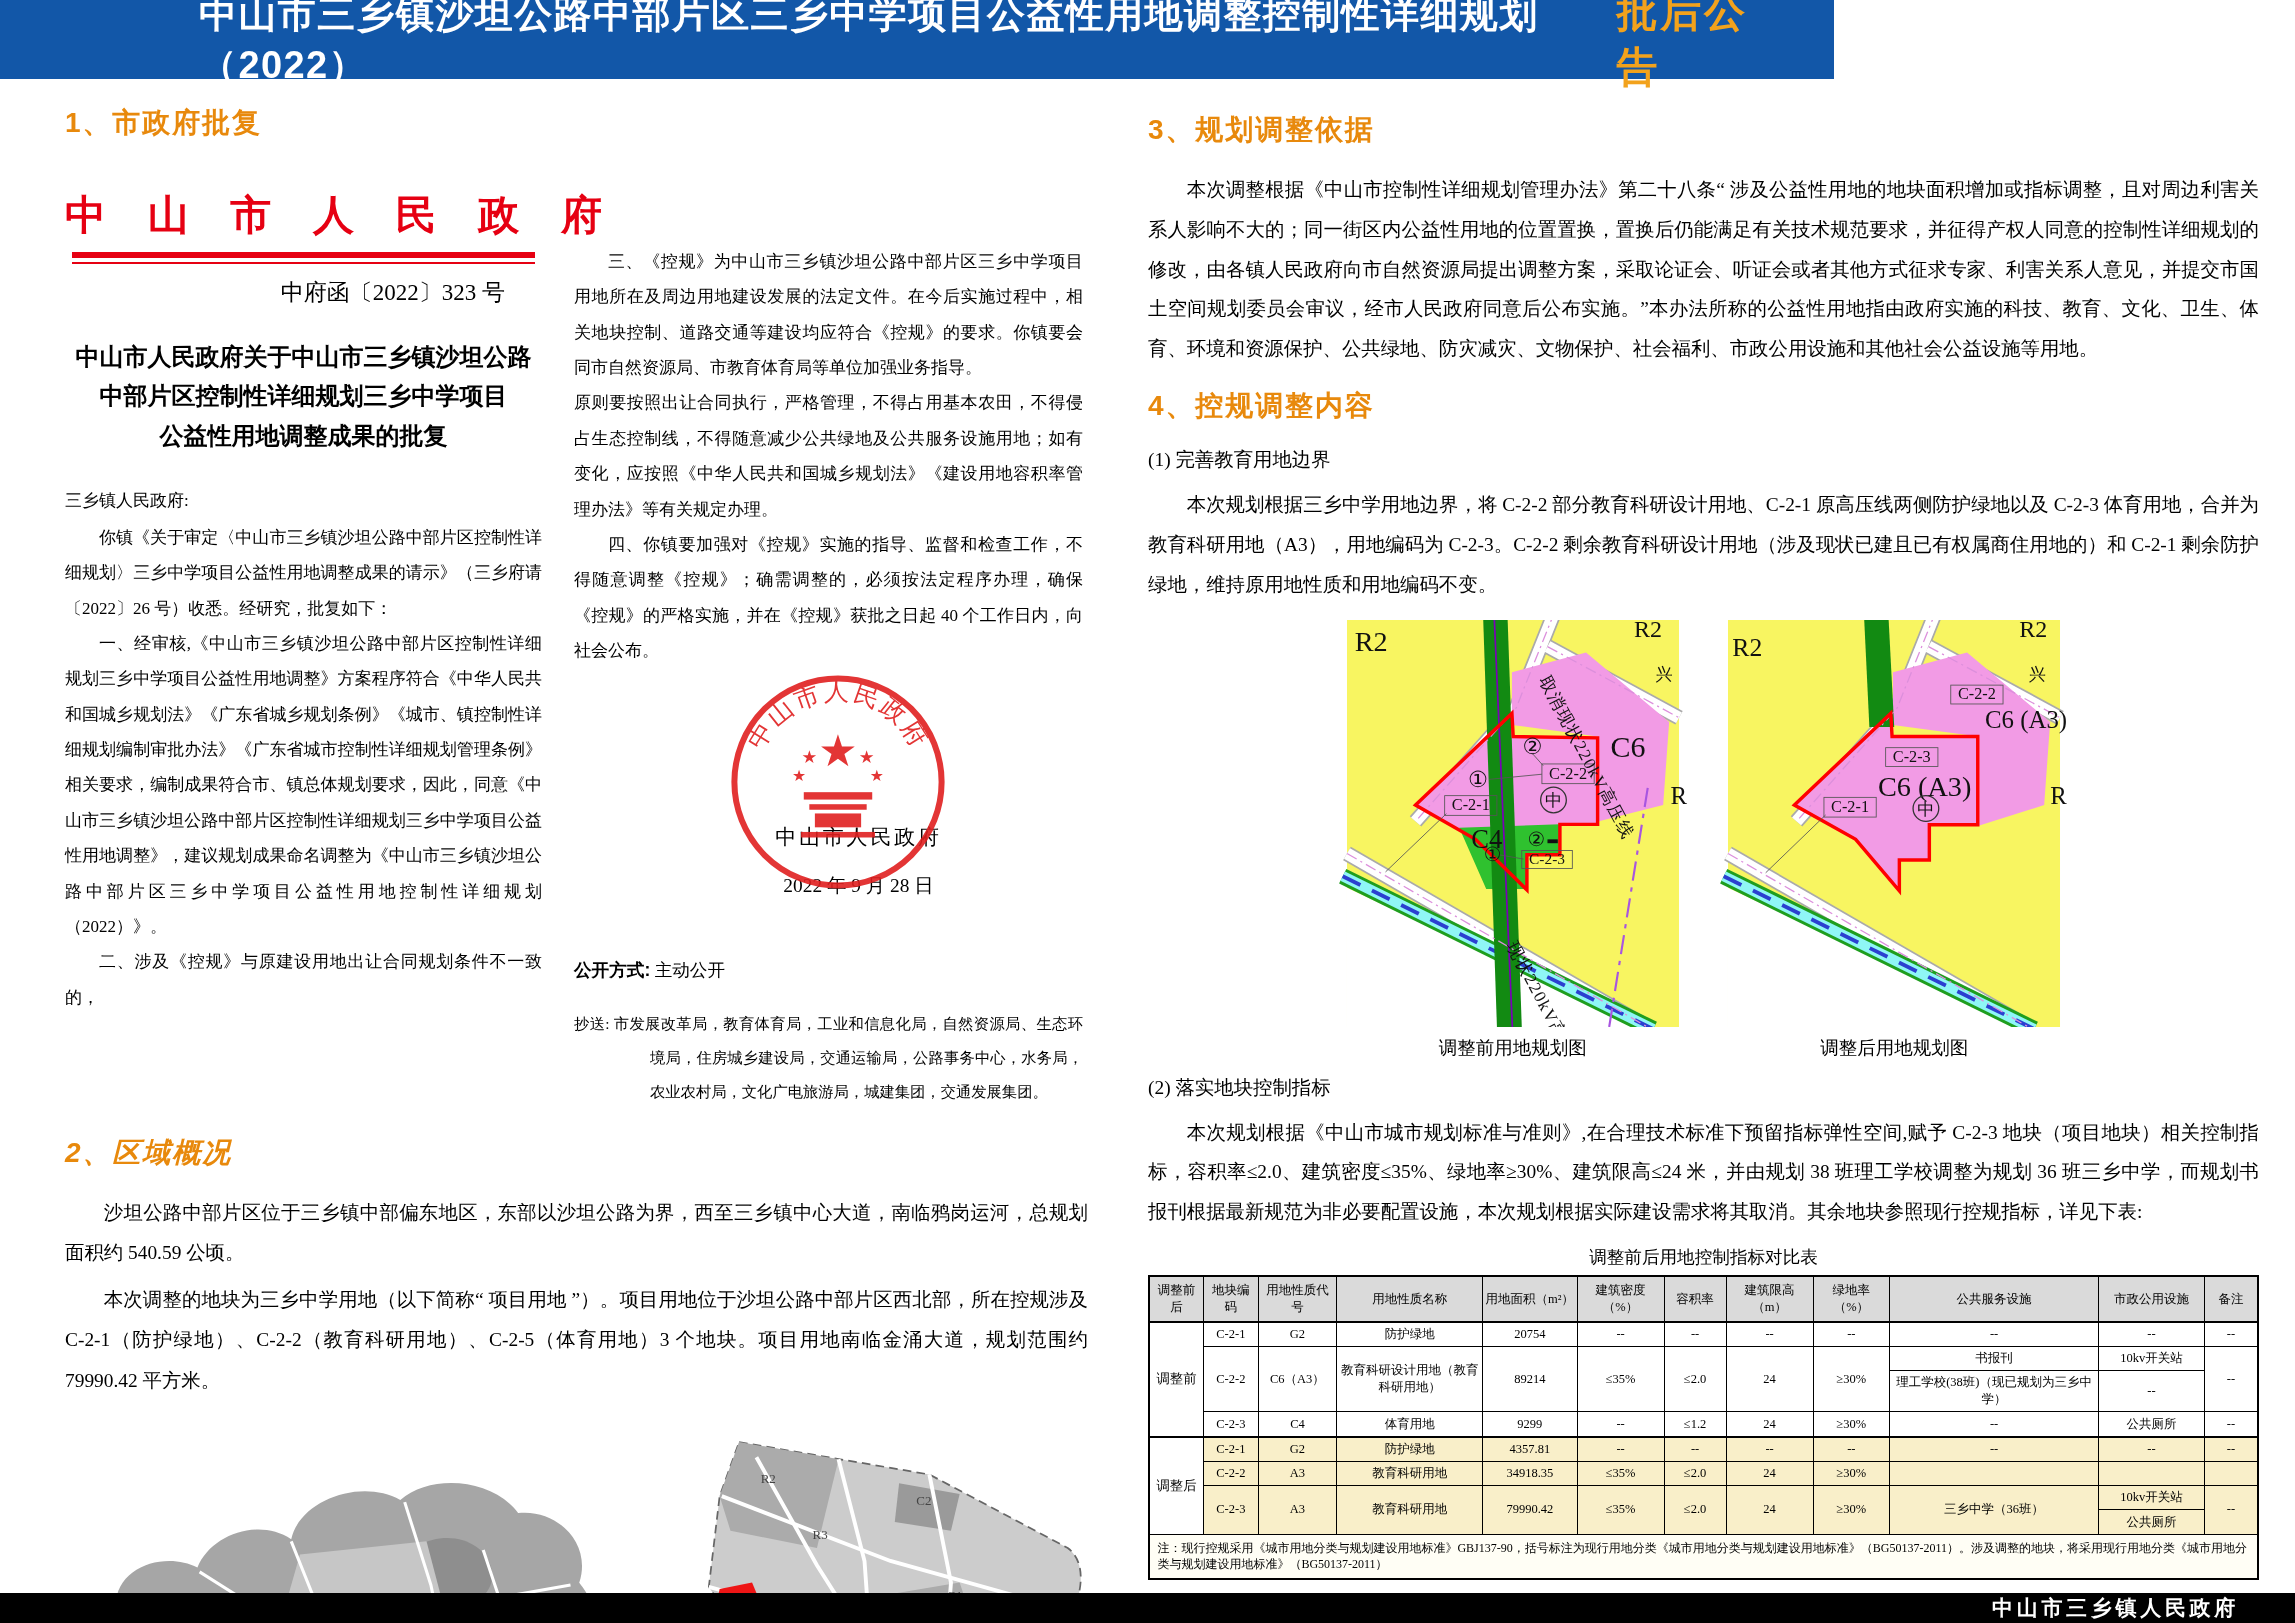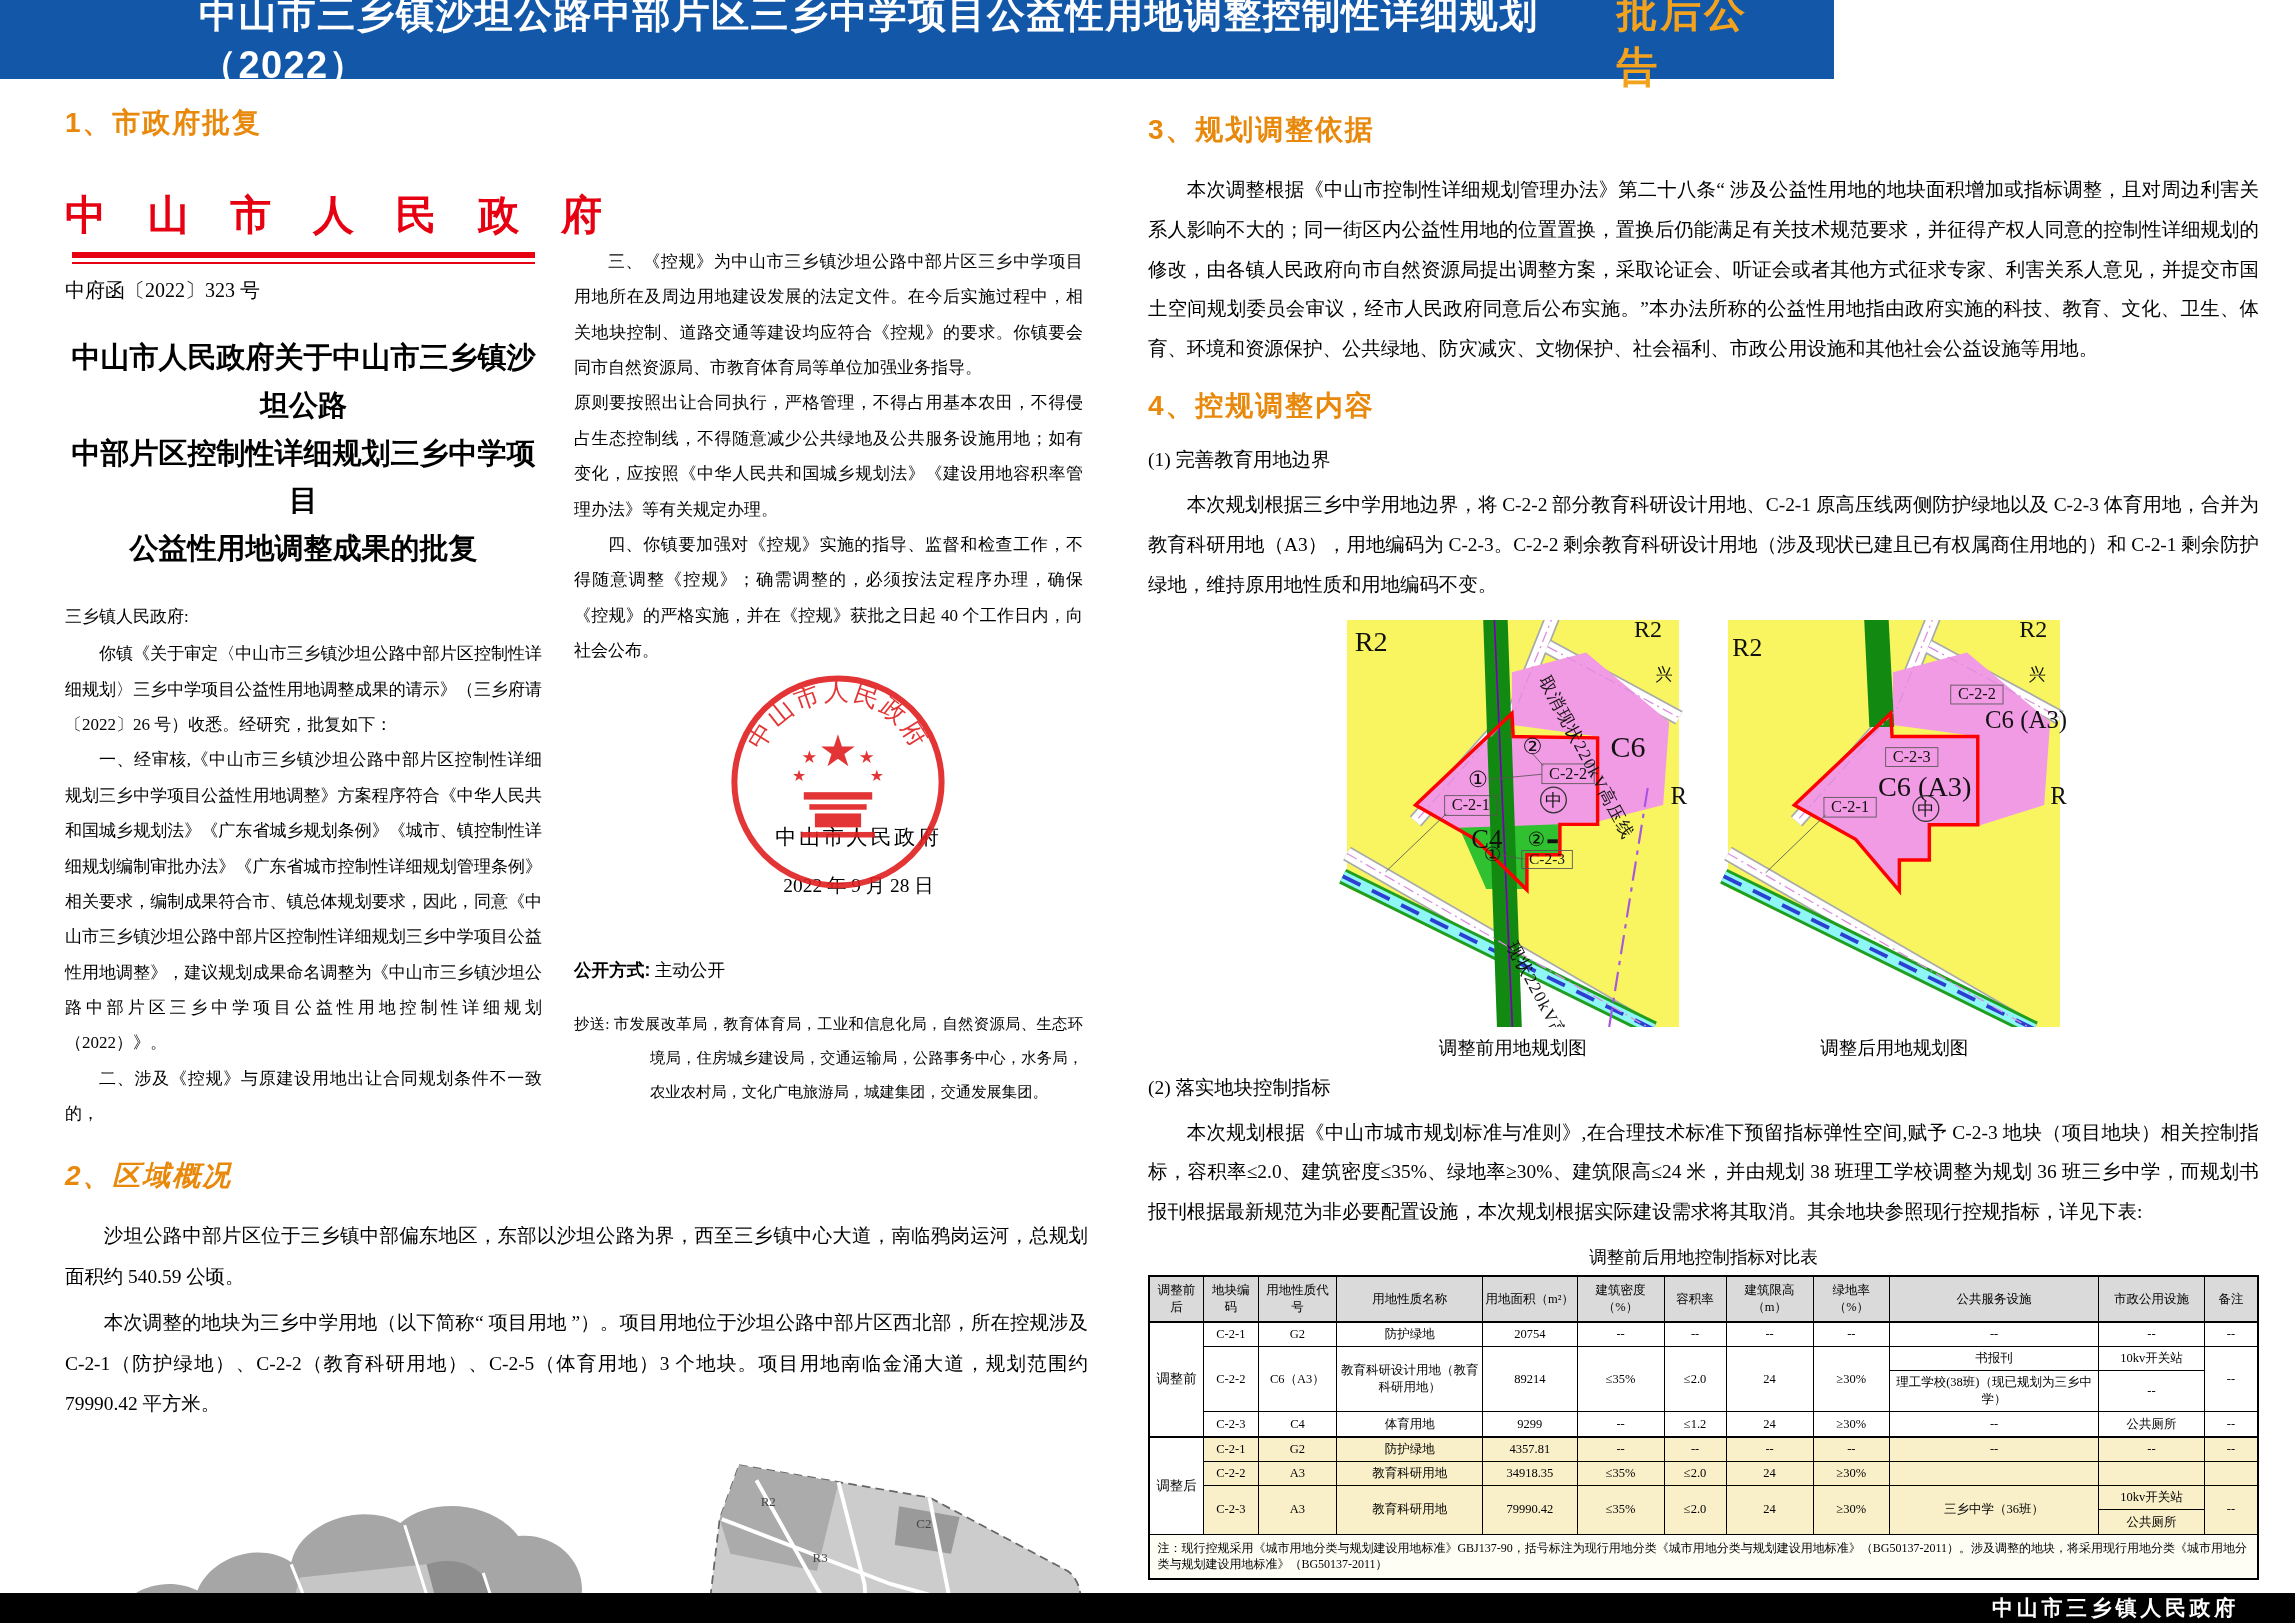--- a/index.html
+++ b/index.html
@@ -20,22 +20,22 @@
   .col-left{position:absolute;left:65px;top:104px;width:1023px;}
   .col-right{position:absolute;left:1148px;top:111px;width:1111px;}
   .sec-h{color:#e8890c;font-size:28px;font-weight:bold;margin:0 0 21px 0;
          font-family:"Liberation Sans","DejaVu Sans",sans-serif;letter-spacing:1.9px;}
   
   .letter{display:flex;gap:32px;}
   .letter-col-l{width:477px;}
   .letter-col-r{width:509px;padding-top:81px;box-sizing:border-box;}
   .org{color:#e60012;font-size:41px;font-weight:bold;text-align:center;letter-spacing:15.7px;margin-top:25.4px;white-space:nowrap;}
   .red-rule{height:4.2px;border-top:6px solid #e60012;border-bottom:2.3px solid #e60012;margin:8.3px 7px 13px 7px;}
-  .doc-no{font-size:20px;padding-right:37px;margin:11.6px 0 30px 0;}
-  .doc-title{font-size:29px;font-weight:bold;text-align:center;line-height:1.65;margin-bottom:32px;}
+  .doc-no{font-size:23px;text-align:right;padding-right:37px;margin:11.6px 0 30px 0;}
+  .doc-title{font-size:24px;font-weight:bold;text-align:center;line-height:1.65;margin-bottom:32px;}
   .salut{font-size:17px;margin:0 0 8.3px 0;}
   .lp{font-size:17px;line-height:2.08;text-align:justify;margin:0;}
   .indent{text-indent:2em;}
   .seal-area{position:relative;height:278px;}
   .seal-svg{position:absolute;left:153px;top:2.3px;}
   .seal-sign{position:absolute;left:0;right:0;top:155px;text-align:center;padding-left:60px;font-size:21px;letter-spacing:2.8px;}
   .seal-date{position:absolute;left:0;right:0;top:204px;text-align:center;padding-left:60px;font-size:19.4px;}
   .pub{font-size:17.6px;margin:11.6px 0 25.4px 0;}
   .pub-label{font-family:"Liberation Sans","DejaVu Sans",sans-serif;font-weight:bold;}
   .cc{font-size:15.3px;line-height:2.2;text-align:justify;margin:0;padding-left:76px;text-indent:-76px;}

